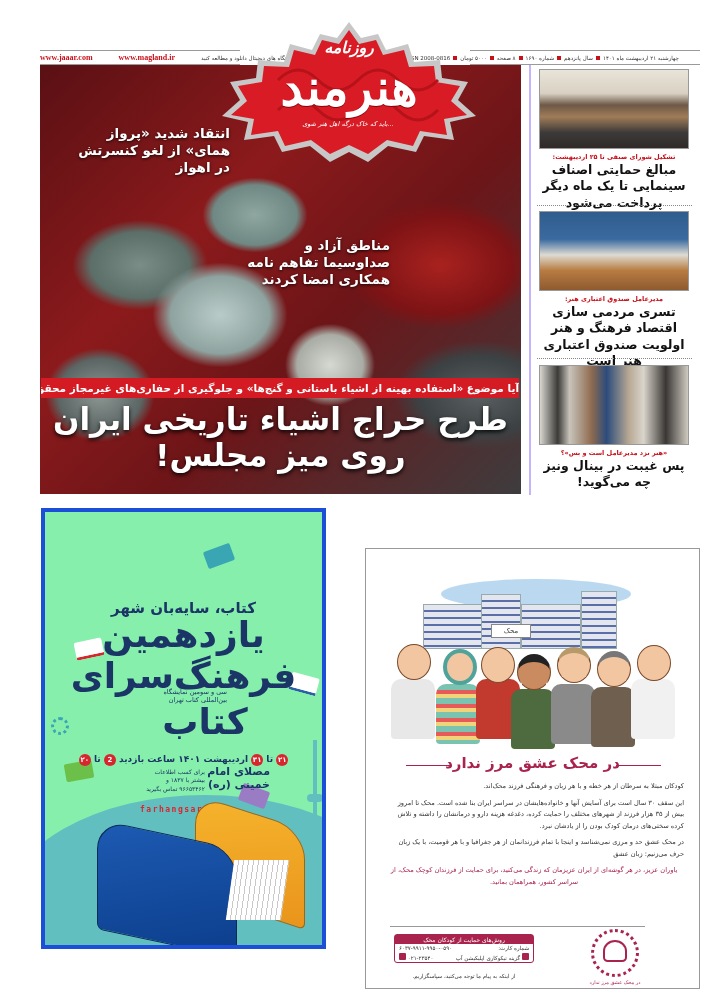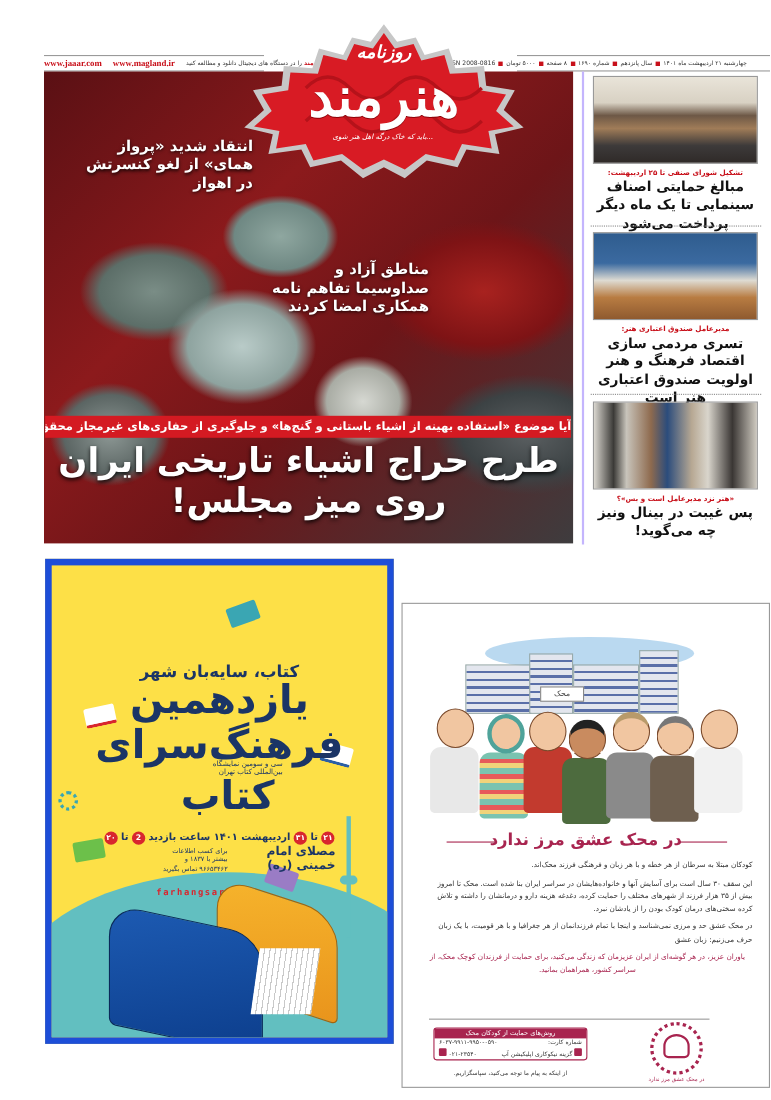--- a/index.html
+++ b/index.html
@@ -3,21 +3,21 @@
 <meta charset="utf-8">
 <style>
   * { box-sizing: border-box; margin: 0; padding: 0; }
   html, body { width: 701px; height: 1000px; background: #ffffff; overflow: hidden; }
   body { font-family: "DejaVu Sans", sans-serif; position: relative; color: #222; }
 
   
   .rule { position: absolute; height: 1px; background: #9a9a9a; }
   .topline { position: absolute; top: 52px; height: 12px; font-size: 6.5px; line-height: 12px; white-space: nowrap; }
   .url { font-family: "Liberation Serif", serif; font-weight: bold; color: #c8101a; font-size: 8px; }
-  .topline-left { left: 40px; display: flex; gap: 10px; align-items: center; }
+  .topline-left { left: 40px; display: flex; gap: 26px; align-items: center; }
   .slogan { color: #333; font-size: 5.5px; direction: rtl; }
   .slogan b { color: #c8101a; }
   .topline-right { right: 22px; direction: rtl; color: #333; font-size: 5.5px; display: flex; align-items: center; gap: 3px; }
   .sq { display: inline-block; width: 4px; height: 4px; background: #c8101a; }
 
   
   .logo { position: absolute; left: 218px; top: 20px; width: 262px; height: 150px; }
   .logo svg { width: 100%; height: 100%; }
   .logo-word { position: absolute; left: 0; top: 38px; width: 100%; text-align: center; font-family: "DejaVu Serif", serif; font-weight: bold; font-size: 50px; color: #fff; direction: rtl; letter-spacing: 2px; text-shadow: 0 1px 0 #8a0008; }
   .logo-small { position: absolute; left: 0; top: 18px; width: 100%; text-align: center; font-family: "DejaVu Serif", serif; font-style: italic; font-weight: bold; font-size: 16px; color: #fff; direction: rtl; }
@@ -46,30 +46,30 @@
   .story { position: absolute; left: 8px; width: 150px; }
   .story-img { width: 150px; height: 80px; border: 1px solid #999; }
   .story-kicker { font-size: 6.5px; color: #c8101a; font-weight: bold; direction: rtl; text-align: center; margin-top: 4px; white-space: nowrap; }
   .story-title { font-size: 12.5px; font-weight: bold; color: #111; direction: rtl; text-align: center; line-height: 1.3; margin-top: 1px; }
   .divider { position: absolute; left: 6px; width: 155px; height: 1px; border-top: 1px dotted #888; }
   .img-meeting { background: linear-gradient(180deg, #e9e4d9 0%, #d8d1c3 30%, #6d5846 45%, #a07c58 60%, #3d3a3a 80%, #2f2a28 100%); }
   .img-stage { background: linear-gradient(180deg, #2f5c8e 0%, #3b6aa0 35%, #dedbd2 55%, #b87c42 75%, #8f5a2f 100%); }
   .img-books { background: linear-gradient(90deg, #d9d6cf 0%, #3b3a37 12%, #c8c4bb 20%, #8e6a4e 35%, #2b4c7c 45%, #b7a893 60%, #d9d5cc 70%, #3a3634 85%, #cfcac0 100%); }
 
   
-  .ad-left { position: absolute; left: 41px; top: 508px; width: 317px; height: 441px; border: 6px solid #1d4ed8; background: #fde047; overflow: hidden; }
+  .ad-left { position: absolute; left: 41px; top: 508px; width: 285px; height: 441px; border: 4px solid #1d4ed8; background: #86efac; overflow: hidden; }
   .ad-small-title { position: absolute; top: 87px; left: 0; width: 100%; text-align: center; color: #1b3566; font-weight: bold; font-size: 15px; direction: rtl; }
   .ad-big { position: absolute; left: 0; width: 100%; text-align: center; color: #1b3566; font-weight: bold; direction: rtl; line-height: 1; }
   .big1 { top: 105px; font-size: 36px; }
   .big2 { top: 146px; font-size: 36px; }
   .big3 { top: 192px; font-size: 36px; left: 90px; width: 140px; }
   .ad-sub { position: absolute; right: 95px; top: 176px; width: 80px; text-align: right; font-size: 6.5px; color: #1b3566; line-height: 1.25; direction: rtl; }
   .ad-dates { position: absolute; top: 242px; left: 0; width: 100%; text-align: center; font-size: 9px; font-weight: bold; color: #1b3566; direction: rtl; }
   .ad-dates .num { display: inline-block; background: #d8262e; color: #fff; border-radius: 50%; width: 12px; height: 12px; line-height: 12px; font-size: 7px; text-align: center; }
-  .ad-venue { position: absolute; top: 254px; left: 160px; width: 65px; text-align: right; direction: rtl; color: #1b3566; font-weight: bold; font-size: 11px; line-height: 1.15; margin-left: 33px; }
+  .ad-venue { position: absolute; top: 254px; left: 160px; width: 65px; text-align: right; direction: rtl; color: #1b3566; font-weight: bold; font-size: 11px; line-height: 1.15; }
   .ad-info { position: absolute; top: 256px; left: 95px; width: 65px; text-align: right; direction: rtl; font-size: 6px; color: #1b3566; line-height: 1.4; }
   .ad-site { position: absolute; top: 293px; left: 95px; font-size: 8px; color: #d8262e; letter-spacing: 1.5px; font-family: "DejaVu Sans Mono", monospace; font-weight: bold; }
   .ad-ground { position: absolute; left: -40px; bottom: -80px; width: 400px; height: 230px; border-radius: 50%; background: #62bfc0; }
   .book-blue { position: absolute; left: 52px; top: 322px; width: 140px; height: 110px; background: linear-gradient(160deg, #1d5bb3, #0c3d8b); border-radius: 30px 30px 6px 6px; transform: skewY(12deg); border: 1px solid #0a2a5a; }
   .book-yellow { position: absolute; left: 150px; top: 300px; width: 110px; height: 100px; background: linear-gradient(160deg, #f6b42c, #e9941c); border-radius: 30px 30px 6px 6px; transform: skewY(18deg); border: 1px solid #a2650f; }
   .pages { position: absolute; left: 185px; top: 348px; width: 55px; height: 60px; background: repeating-linear-gradient(90deg, #fff 0 4px, #c9c9c9 4px 5px); transform: skewX(-8deg); }
   .flying-book { position: absolute; width: 28px; height: 18px; border-radius: 2px; }
   .fb1 { left: 160px; top: 35px; background: #3aa6b3; transform: rotate(-20deg); }
   .fb2 { left: 30px; top: 128px; background: #fff; border-bottom: 3px solid #d8262e; transform: rotate(-12deg); }
   .fb3 { left: 245px; top: 163px; background: #fff; border-bottom: 3px solid #2b5fa6; transform: rotate(15deg); }

